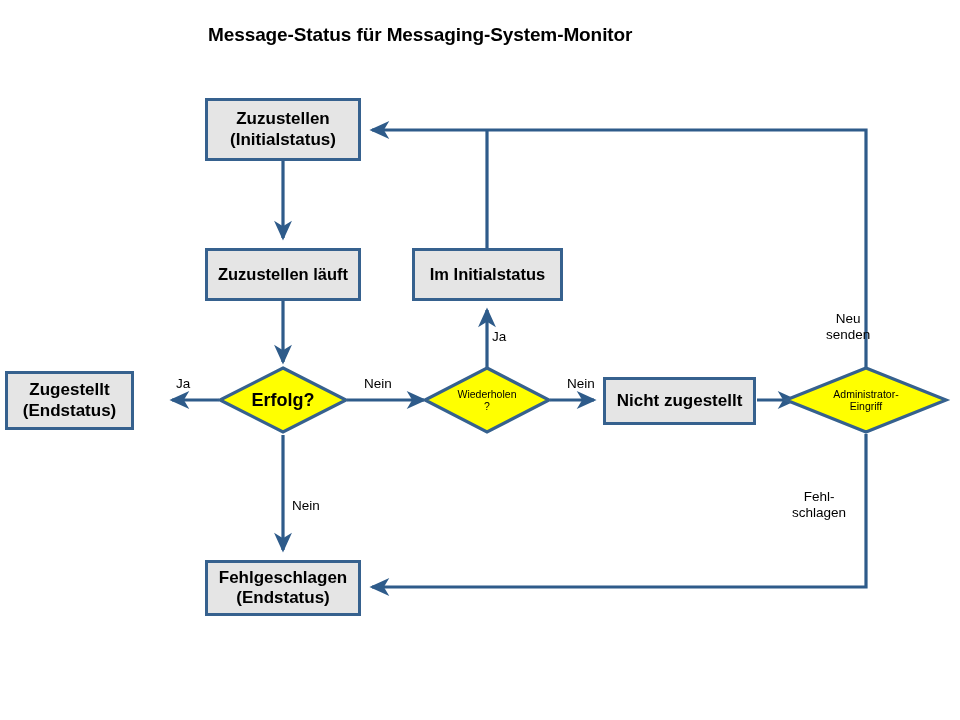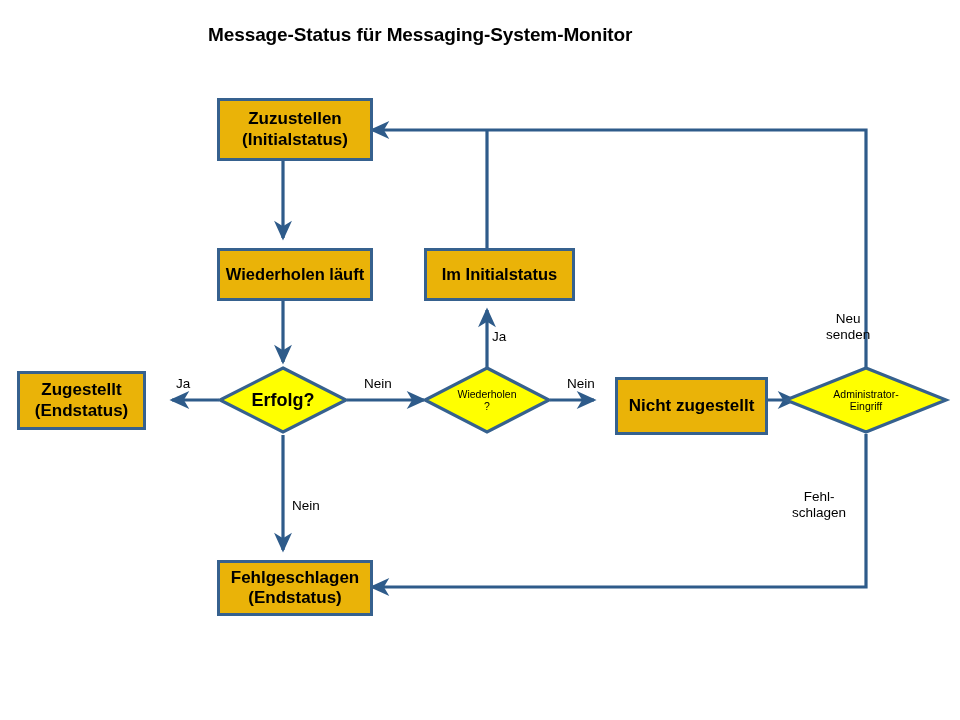--- a/index.html
+++ b/index.html
@@ -32,30 +32,29 @@
     top: 24px;
     font-size: 19px;
     font-weight: bold;
     color: #000000;
     letter-spacing: -0.1px;
     white-space: nowrap;
   }
   .node-box {
     position: absolute;
     box-sizing: border-box;
-    background: #eab308;
+    background: #e5e5e5;
     border: 3px solid #36618e;
     display: flex;
     flex-direction: column;
     align-items: center;
     justify-content: center;
     color: #000000;
     text-align: center;
     line-height: 1.18;
-    margin-left: 12px;
   }
   .node-box .ln {
     display: block;
     white-space: nowrap;
   }
   .nb-big { font-size: 17px; font-weight: bold; }
   .nb-med { font-size: 16.5px; font-weight: bold; }
 
   .diamond-wrap {
     position: absolute;
@@ -131,33 +130,33 @@
   </svg>
 
   <div class="chart-title">Message-Status für Messaging-System-Monitor</div>
 
   <div class="node-box nb-big" style="left:205px; top:98px; width:156px; height:63px;">
     <span class="ln">Zuzustellen</span>
     <span class="ln">(Initialstatus)</span>
   </div>
 
   <div class="node-box nb-med" style="left:205px; top:248px; width:156px; height:53px;">
-    <span class="ln">Wiederholen läuft</span>
+    <span class="ln">Zuzustellen läuft</span>
   </div>
 
   <div class="node-box nb-med" style="left:412px; top:248px; width:151px; height:53px;">
     <span class="ln">Im Initialstatus</span>
   </div>
 
   <div class="node-box nb-big" style="left:5px; top:371px; width:129px; height:59px;">
     <span class="ln">Zugestellt</span>
     <span class="ln">(Endstatus)</span>
   </div>
 
-  <div class="node-box nb-big" style="left:603px; top:377px; width:153px; height:58px;">
+  <div class="node-box nb-big" style="left:603px; top:377px; width:153px; height:48px;">
     <span class="ln">Nicht zugestellt</span>
   </div>
 
   <div class="node-box nb-big" style="left:205px; top:560px; width:156px; height:56px;">
     <span class="ln">Fehlgeschlagen</span>
     <span class="ln">(Endstatus)</span>
   </div>
 
   <div class="diamond-wrap" style="left:218px; top:366px; width:130px; height:68px;">
     <svg width="130" height="68" viewBox="0 0 130 68">

